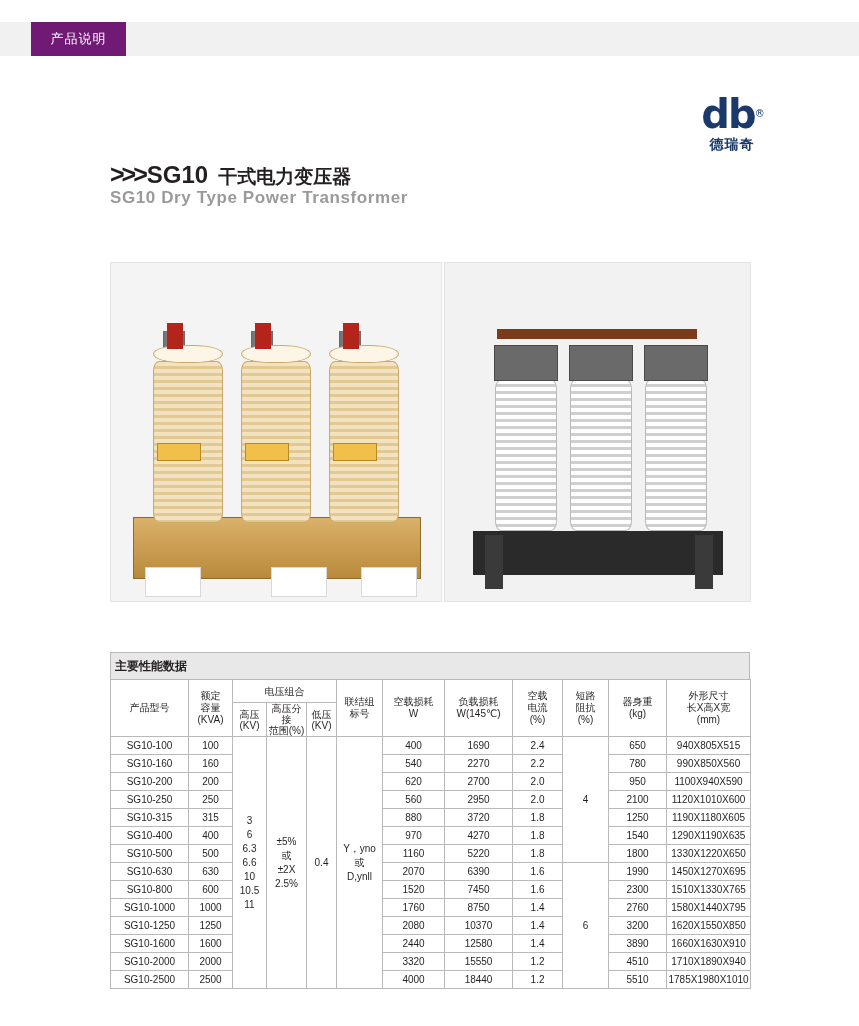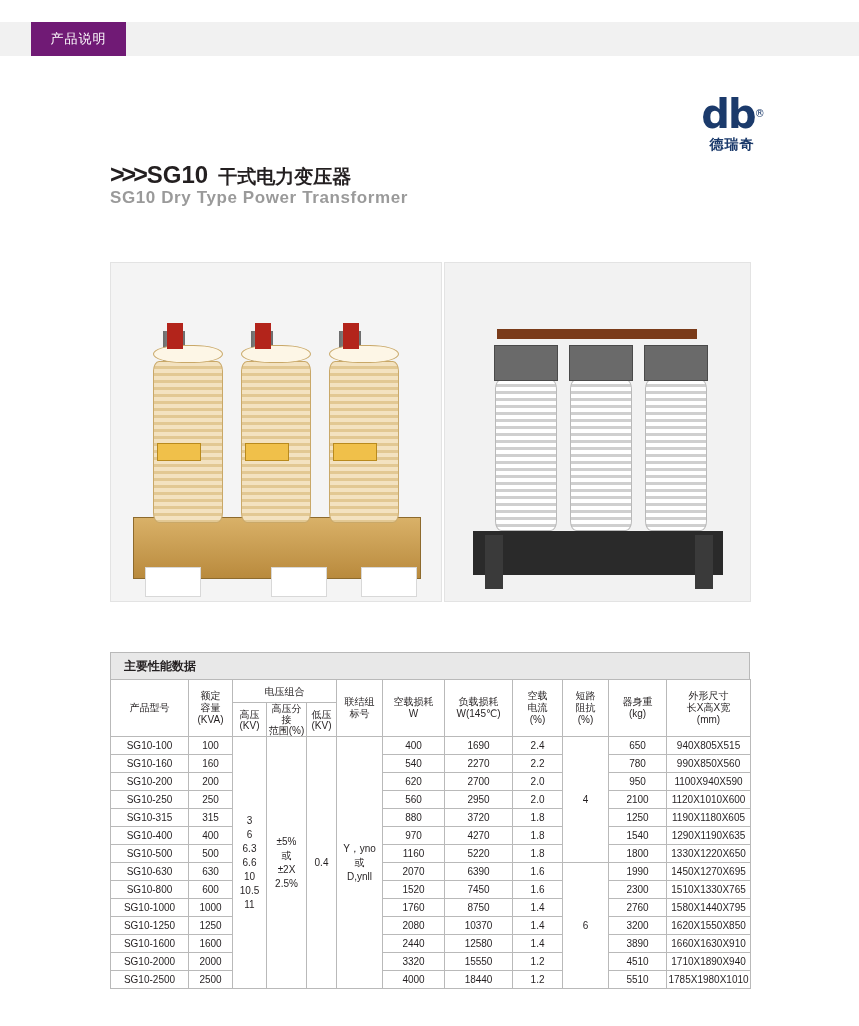--- a/index.html
+++ b/index.html
@@ -121,21 +121,21 @@
     background:#6a6a6a;border:1px solid #4a4a4a;
   }
   .tf2-bus{
     position:absolute;height:10px;background:#7a3b1a;
   }
   
   .table-wrap{position:absolute;left:110px;top:652px;width:640px;}
   .tbl-header{
     height:26px;background:#e8e8e8;border:1px solid #b9b9b9;border-bottom:none;
     display:flex;align-items:center;
-    padding-left:13px;
+    padding-left:4px;
     font-size:12px;font-weight:bold;color:#231f20;
   }
   table{
     border-collapse:collapse;width:640px;
     font-size:10px;color:#231f20;
     table-layout:fixed;
   }
   table td,table th{
     border:1px solid #b9b9b9;
     text-align:center;

